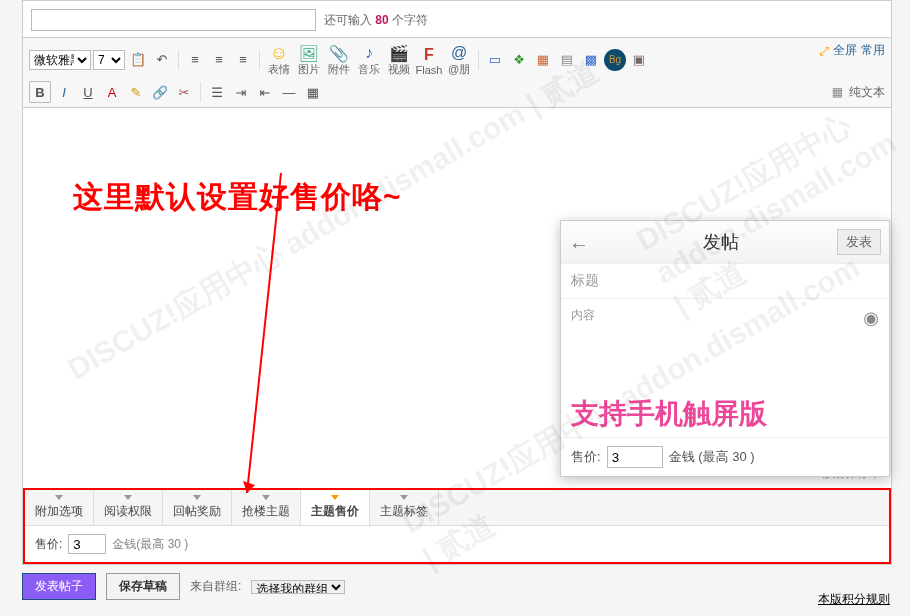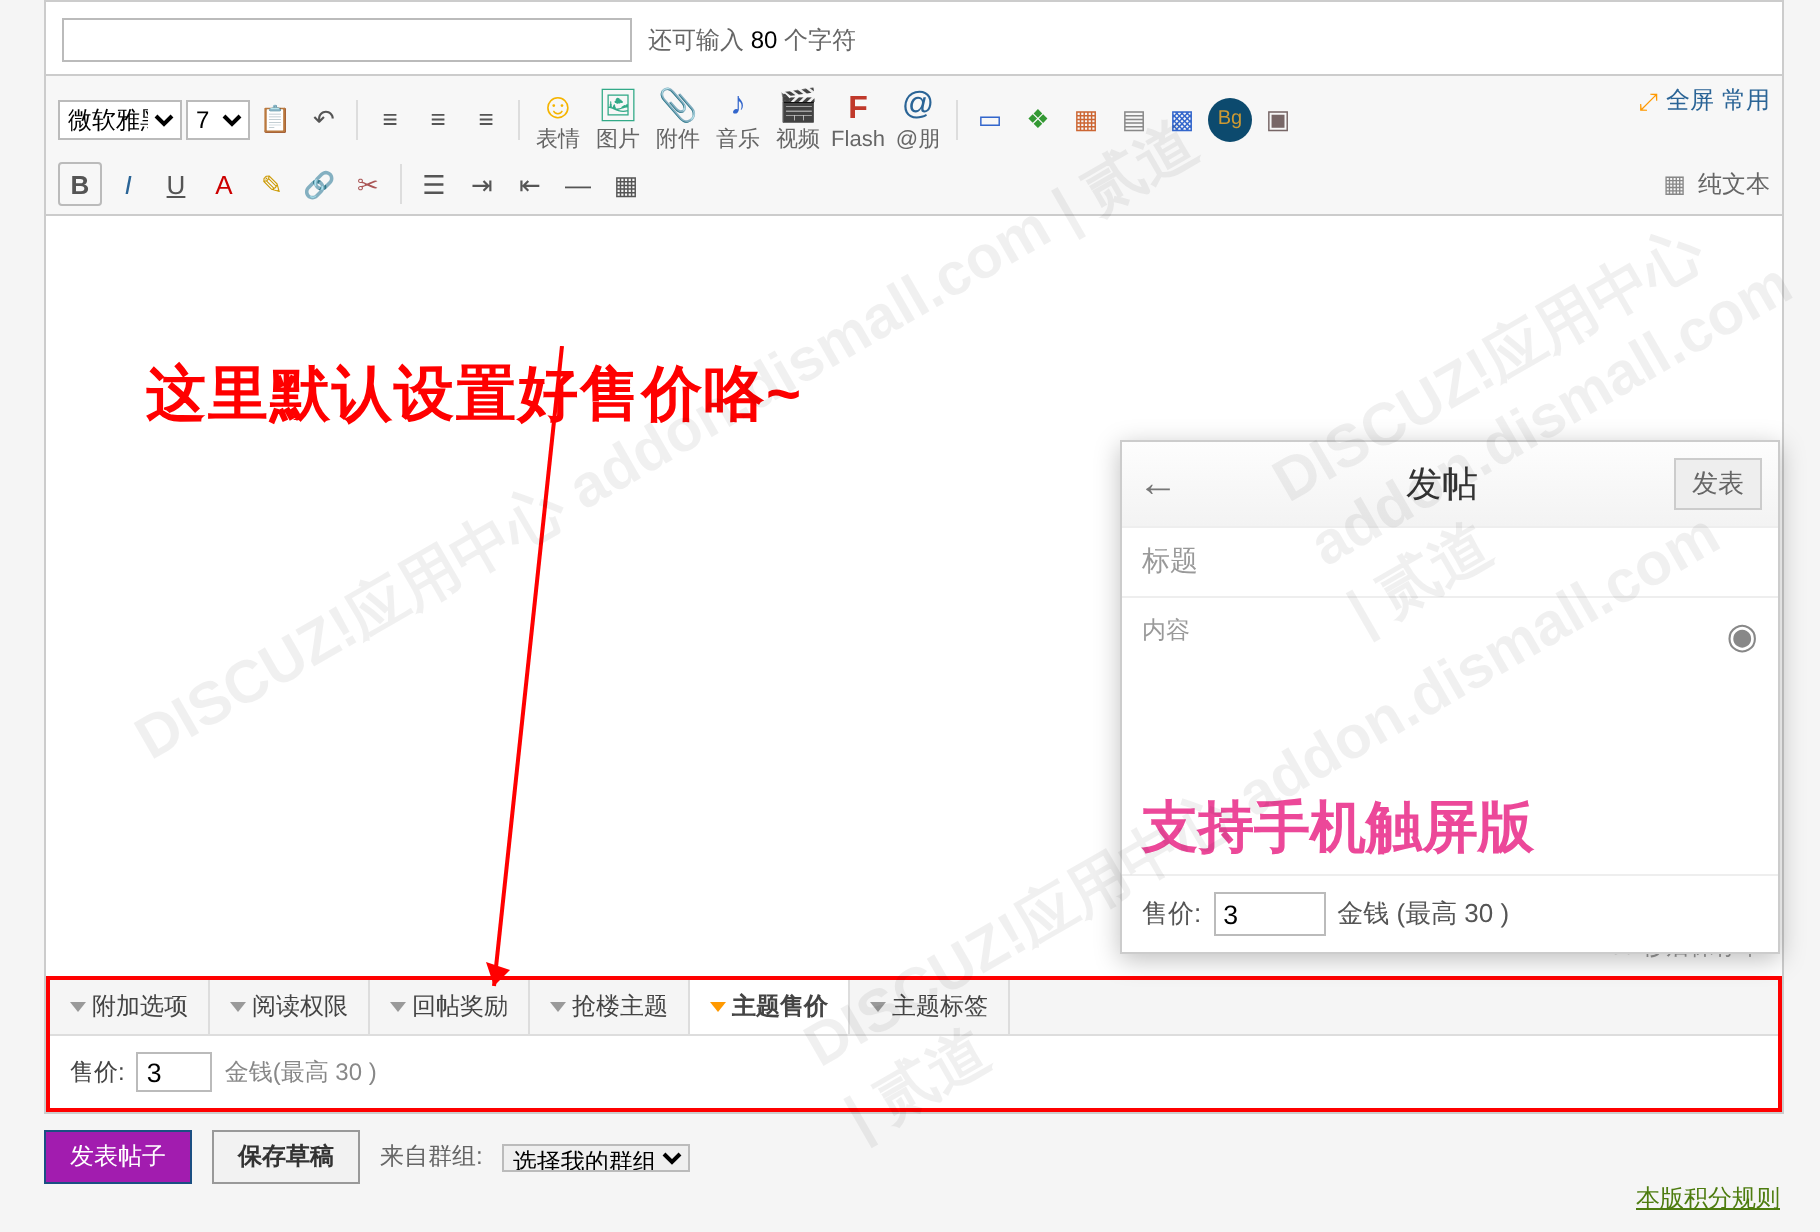--- a/index.html
+++ b/index.html
@@ -1,50 +1,50 @@
 <!DOCTYPE html>
 <html><head>
 <meta charset="utf-8">
 <style>
   * { box-sizing: border-box; margin: 0; padding: 0; }
   body { font-family: "Microsoft YaHei", Arial, sans-serif; font-size: 12px; color: #444; background: #f5f5f5; width: 910px; height: 616px; position: relative; overflow: hidden; }
   .main { background: #fff; border: 1px solid #ccc; margin: 0 18px 0 22px; position: relative; }
   .title-area { padding: 8px 8px 6px; display: flex; align-items: center; gap: 8px; }
   .title-input { width: 285px; height: 22px; border: 1px solid #bbb; padding: 2px 4px; }
   .title-hint { color: #666; font-size: 12px; }
-  .title-hint b { color: #000000; font-weight: 400; }
+  .title-hint b { color: #be185d; font-weight: 700; }
   .toolbar { border-top: 1px solid #ccc; border-bottom: 1px solid #ccc; background: #f7f7f7; padding: 4px 6px; display: flex; flex-wrap: wrap; align-items: center; gap: 2px; position: relative; }
   .toolbar .sel { height: 20px; border: 1px solid #bbb; font-size: 12px; background: #fff; }
   .toolbar .sel.font { width: 62px; }
   .toolbar .sel.size { width: 32px; }
   .tb-btn { width: 22px; height: 22px; border: 1px solid transparent; background: transparent; display: inline-flex; align-items: center; justify-content: center; cursor: pointer; font-size: 13px; color: #555; border-radius: 2px; }
   .tb-sep { width: 1px; height: 20px; background: #ddd; margin: 0 3px; display: inline-block; }
   .tb-label { font-size: 11px; color: #666; margin-top: -2px; }
   .tb-stack { display: inline-flex; flex-direction: column; align-items: center; width: 28px; }
   .right-toolbar { position: absolute; right: 6px; top: 4px; display: flex; align-items: center; gap: 4px; }
   .row2 { display: flex; align-items: center; gap: 2px; width: 100%; margin-top: 2px; }
   .editor-body { height: 380px; background: #fff; position: relative; }
   .annot1 { position: absolute; left: 50px; top: 25px; color: #f00; font-size: 30px; font-weight: 700; letter-spacing: 1px; margin-top: 44px; }
   .arrow { position: absolute; left: 220px; top: 65px; }
   .autosave { position: absolute; right: 10px; bottom: 6px; color: #999; font-size: 12px; }
   .tabs-wrap { border: 2px solid #f00; margin: 0 0 0 0; }
   .tabs { display: flex; background: #f5f5f5; border-bottom: 1px solid #ddd; }
-  .tab { padding: 5px 10px; border-right: 1px solid #ddd; display: flex; align-items: center; gap: 3px; cursor: pointer; font-size: 12px; background: #f5f5f5; }
+  .tab { padding: 5px 10px; border-right: 1px solid #ddd; display: flex; align-items: center; gap: 3px; cursor: pointer; font-size: 12px; background: #f5f5f5; flex-direction: column; }
   .tab.active { background: #fff; font-weight: bold; }
   .tab .dot { width: 0; height: 0; border-left: 4px solid transparent; border-right: 4px solid transparent; border-top: 5px solid #999; }
   .tab.active .dot { border-top-color: #f90; }
   .panel { background: #fff; padding: 8px 10px; display: flex; align-items: center; gap: 6px; font-size: 12px; }
   .panel input.num { width: 38px; height: 20px; border: 1px solid #bbb; padding: 2px 4px; }
   .panel .unit { color: #888; }
   .footer { display: flex; align-items: center; gap: 10px; padding: 8px 0 4px 22px; }
-  .btn-primary { background: #a21caf; color: #fff; border: 1px solid #1b4f82; padding: 4px 12px; cursor: pointer; font-size: 12px; }
+  .btn-primary { background: #8b5cf6; color: #fff; border: 1px solid #1b4f82; padding: 4px 12px; cursor: pointer; font-size: 12px; }
   .btn-secondary { background: #f2f2f2; color: #333; border: 1px solid #999; padding: 4px 12px; cursor: pointer; font-size: 12px; font-weight: bold; }
   .footer .lbl { color: #666; }
   .footer select { height: 14px; border: 1px solid #bbb; font-size: 12px; }
-  .rules { position: absolute; right: 20px; bottom: 8px; color: #4d7c0f; font-size: 12px; text-decoration: underline; cursor: pointer; }
+  .rules { position: absolute; right: 20px; bottom: 8px; color: #000000; font-size: 12px; text-decoration: underline; cursor: pointer; }
   
   .mobile { position: absolute; right: 20px; top: 220px; width: 330px; background: #fff; border: 1px solid #ccc; box-shadow: 0 3px 12px rgba(0,0,0,.25); }
   .mobile-head { display: flex; align-items: center; justify-content: space-between; padding: 8px 8px; border-bottom: 1px solid #eee; background: linear-gradient(#fdfdfd,#f3f3f3); }
   .mobile-head .back { width: 36px; text-align: left; color: #777; font-size: 20px; cursor: pointer; }
   .mobile-head .ttl { font-size: 18px; color: #333; }
   .mobile-head .pub { background: #eee; border: 1px solid #ccc; padding: 3px 8px; font-size: 13px; color: #666; cursor: pointer; }
   .mobile-row { border-bottom: 1px solid #eee; padding: 8px 10px; color: #999; font-size: 14px; }
   .mobile-body { height: 90px; padding: 8px 10px; color: #999; position: relative; }
   .annot2 { color: #ec4899; font-size: 28px; font-weight: 700; padding: 6px 10px 4px; }
   .cam { position: absolute; right: 10px; top: 8px; color: #888; font-size: 18px; }

